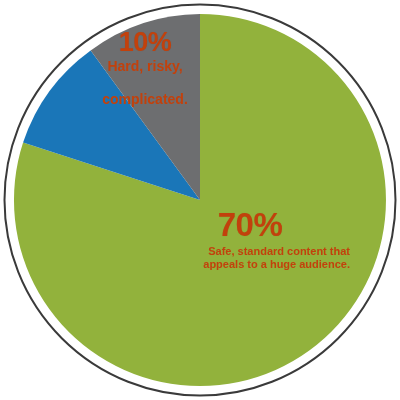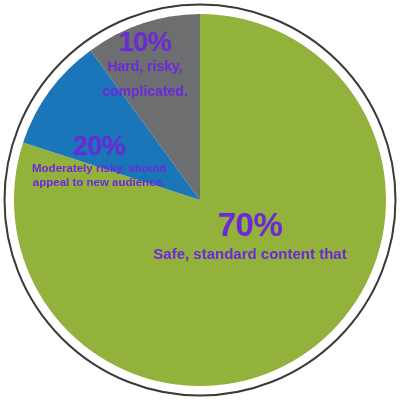--- a/index.html
+++ b/index.html
@@ -43,21 +43,21 @@
     left: 0;
     top: 0;
     width: 400px;
     height: 400px;
     pointer-events: none;
   }
 
   .slice-label {
     position: absolute;
     text-align: center;
-    color: #6d28d9;
+    color: #c2410c;
     line-height: 1.05;
     pointer-events: auto;
   }
 
   .slice-pct {
     display: block;
     font-weight: bold;
     letter-spacing: -0.5px;
     text-shadow: 0 0 1px rgba(0,0,0,0.12);
   }
@@ -84,21 +84,21 @@
   }
   #label-blue .slice-pct { font-size: 27px; }
   #label-blue .slice-desc { font-size: 11.5px; line-height: 1.2; }
 
   #label-green {
     left: 150px;
     top: 208px;
     width: 200px;
   }
   #label-green .slice-pct { font-size: 33px; }
-  #label-green .slice-desc { font-size: 15px; line-height: 1.2; }
+  #label-green .slice-desc { font-size: 11px; line-height: 1.2; text-align: right; }
 </style>
 </head>
 <body>
 
 <div id="chart-stage" style="background: rgb(255, 255, 255);">
 
   <div id="pie-wrap">
     <svg id="pie-svg" viewBox="0 0 396 396" xmlns="http://www.w3.org/2000/svg">
 
       <circle cx="198" cy="198" r="195.5" fill="none" stroke="#3a3a3a" stroke-width="2"></circle>
@@ -111,28 +111,24 @@
 
       <path d="M 198 198 L 88.67 48.48 A 186 186 0 0 1 198 12 Z" fill="#6d6e70"></path>
     </svg>
   </div>
 
   <div id="labels-layer">
 
     <div class="slice-label" id="label-gray">
       <span class="slice-pct">10%</span>
       <span class="slice-desc">Hard, risky,</span>
-      <span class="slice-desc" style="margin-top:8px;">complicated.</span>
+      <span class="slice-desc" style="margin-top:16px;">complicated.</span>
     </div>
 
-    <div class="slice-label" id="label-blue">
-      <span class="slice-pct">20%</span>
-      <span class="slice-desc">Moderately risky, should</span>
-      <span class="slice-desc" style="margin-top:0;">appeal to new audience.</span>
-    </div>
 
     <div class="slice-label" id="label-green">
       <span class="slice-pct">70%</span>
       <span class="slice-desc">Safe, standard content that</span>
+      <span class="slice-desc" style="margin-top:0;">appeals to a huge audience.</span>
     </div>
 
   </div>
 </div>
 
 </body></html>

